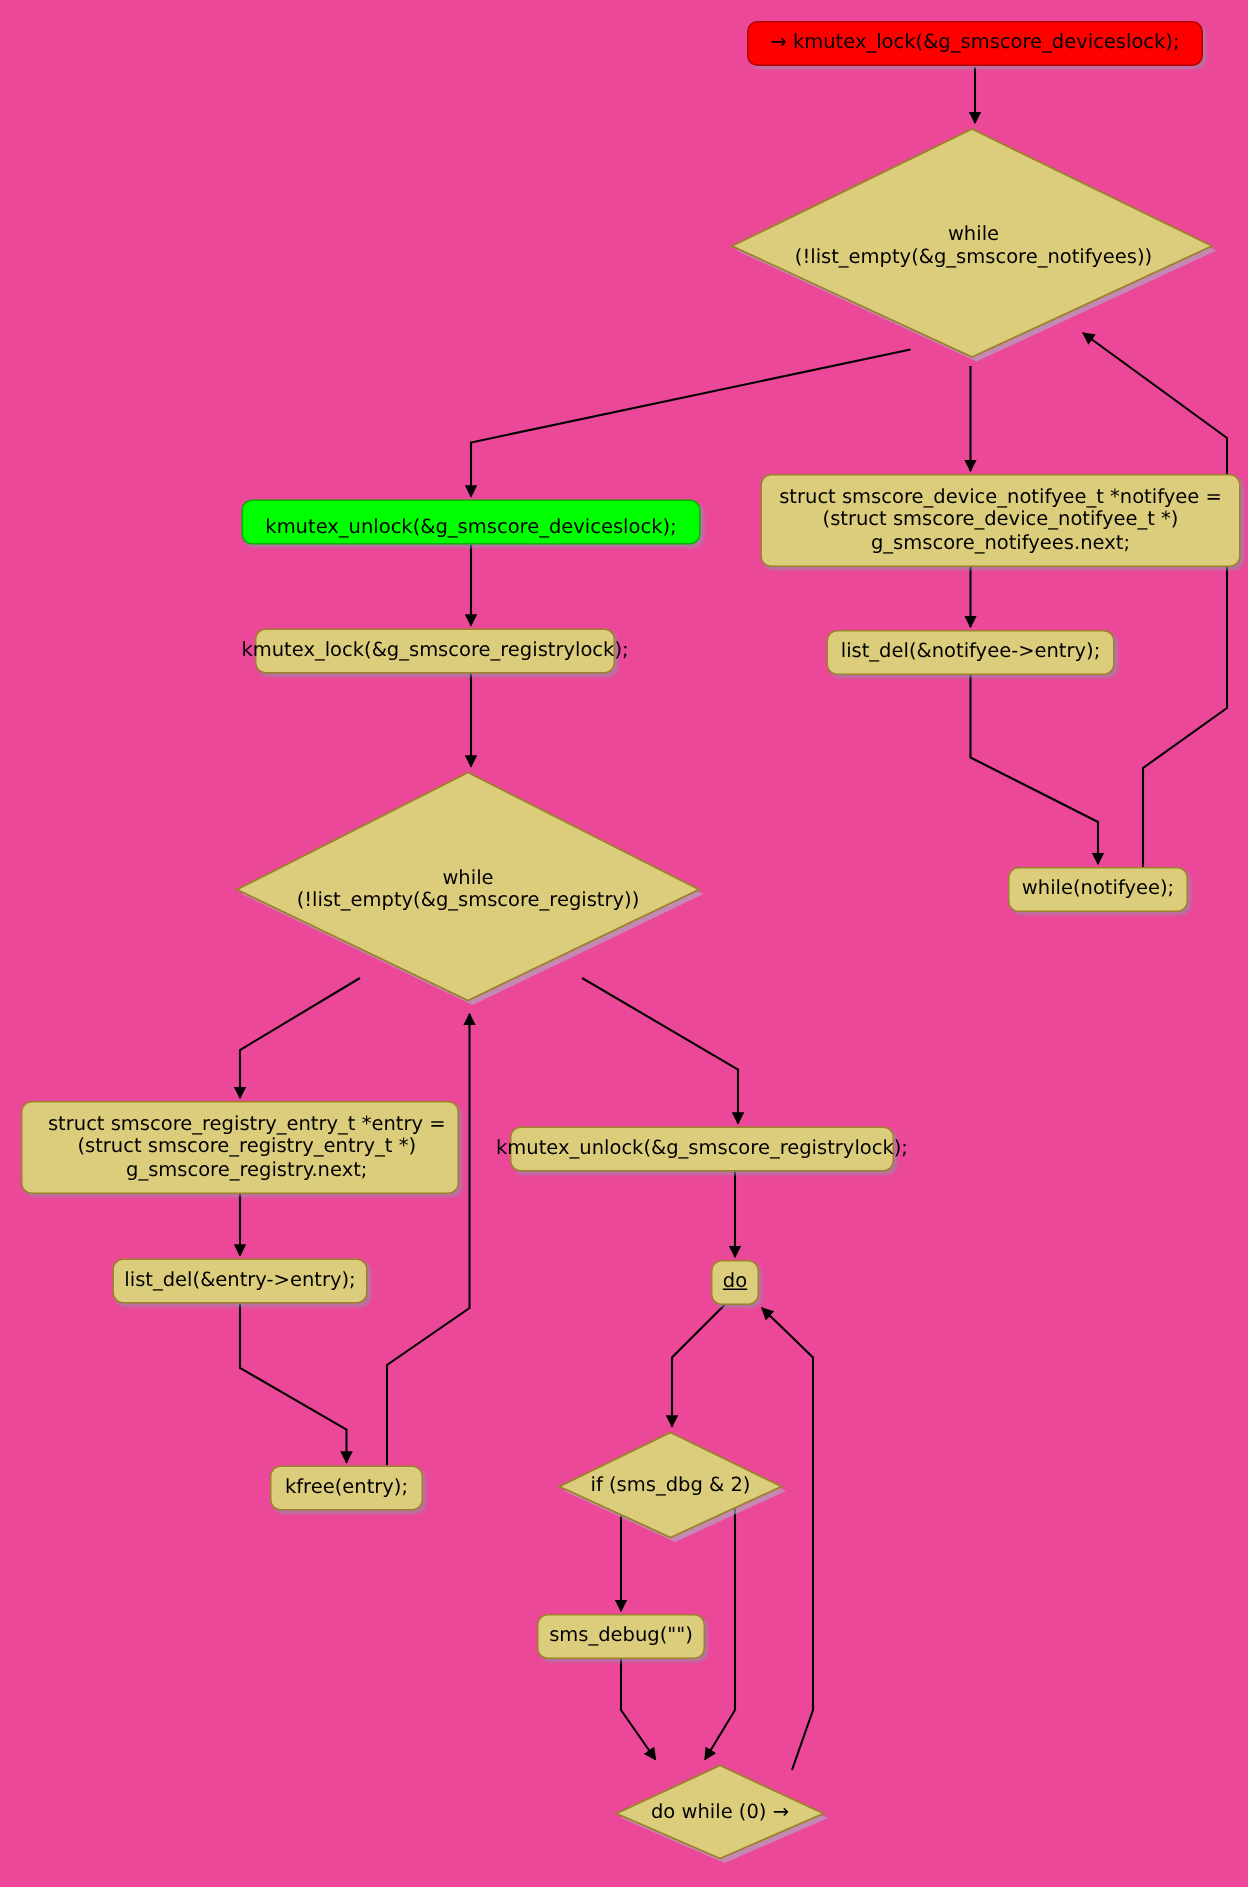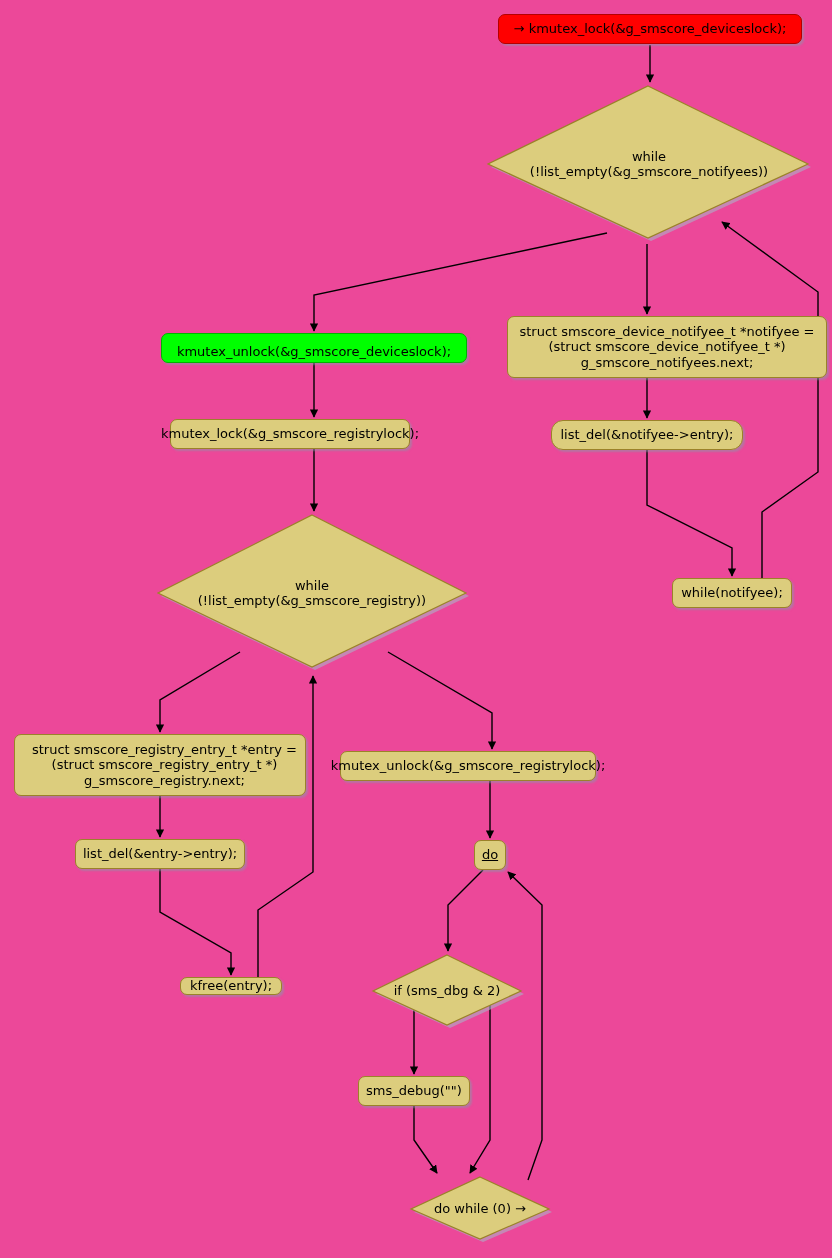--- a/index.html
+++ b/index.html
@@ -145,21 +145,21 @@
   <div class="node rect" style="left:170px; top:419px; width:240px; height:30px;">
     <span>kmutex_lock(&amp;g_smscore_registrylock);</span>
   </div>
 
   <div class="node rect" style="left:487px; top:316px; width:320px; height:62px;margin-left:20px;">
     <span>struct smscore_device_notifyee_t *notifyee =
 (struct smscore_device_notifyee_t *)
 g_smscore_notifyees.next;</span>
   </div>
 
-  <div class="node rect" style="left:551px; top:420px; width:192px; height:30px;border-radius:12px;">
+  <div class="node rect" style="left:551px; top:420px; width:192px; height:30px;">
     <span>list_del(&amp;notifyee-&gt;entry);</span>
   </div>
 
   <div class="node rect" style="left:672px; top:578px; width:120px; height:30px;">
     <span>while(notifyee);</span>
   </div>
 
   <div class="node diamond" style="left:152px; top:513px; width:320px; height:160px;">
     <svg viewBox="0 0 320 160" preserveAspectRatio="none">
       <polygon points="163,6 317,83 163,157 9,83" fill="#aab4c8" opacity="0.6"></polygon>
@@ -172,21 +172,21 @@
   <div class="node rect" style="left:14px; top:734px; width:292px; height:62px;justify-content:flex-end;">
     <span>struct smscore_registry_entry_t *entry =
 (struct smscore_registry_entry_t *)
 g_smscore_registry.next;</span>
   </div>
 
   <div class="node rect" style="left:75px; top:839px; width:170px; height:30px;">
     <span>list_del(&amp;entry-&gt;entry);</span>
   </div>
 
-  <div class="node rect" style="left:180px; top:977px; width:102px; height:18px;">
+  <div class="node rect" style="left:180px; top:977px; width:102px; height:30px;">
     <span>kfree(entry);</span>
   </div>
 
   <div class="node rect" style="left:340px; top:751px; width:256px; height:30px;">
     <span>kmutex_unlock(&amp;g_smscore_registrylock);</span>
   </div>
 
   <div class="node rect" style="left:474px; top:840px; width:32px; height:30px;text-decoration:underline;">
     <span>do</span>
   </div>

